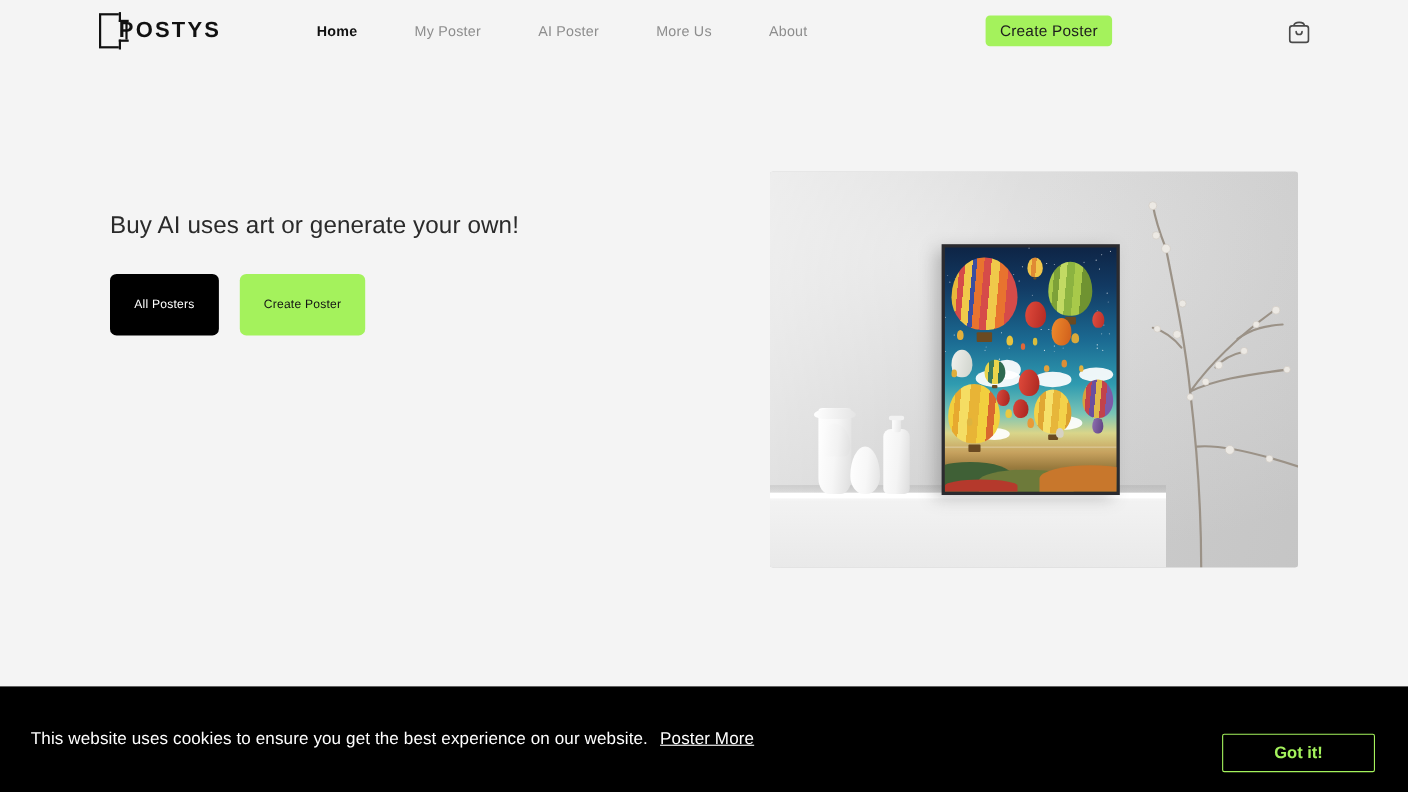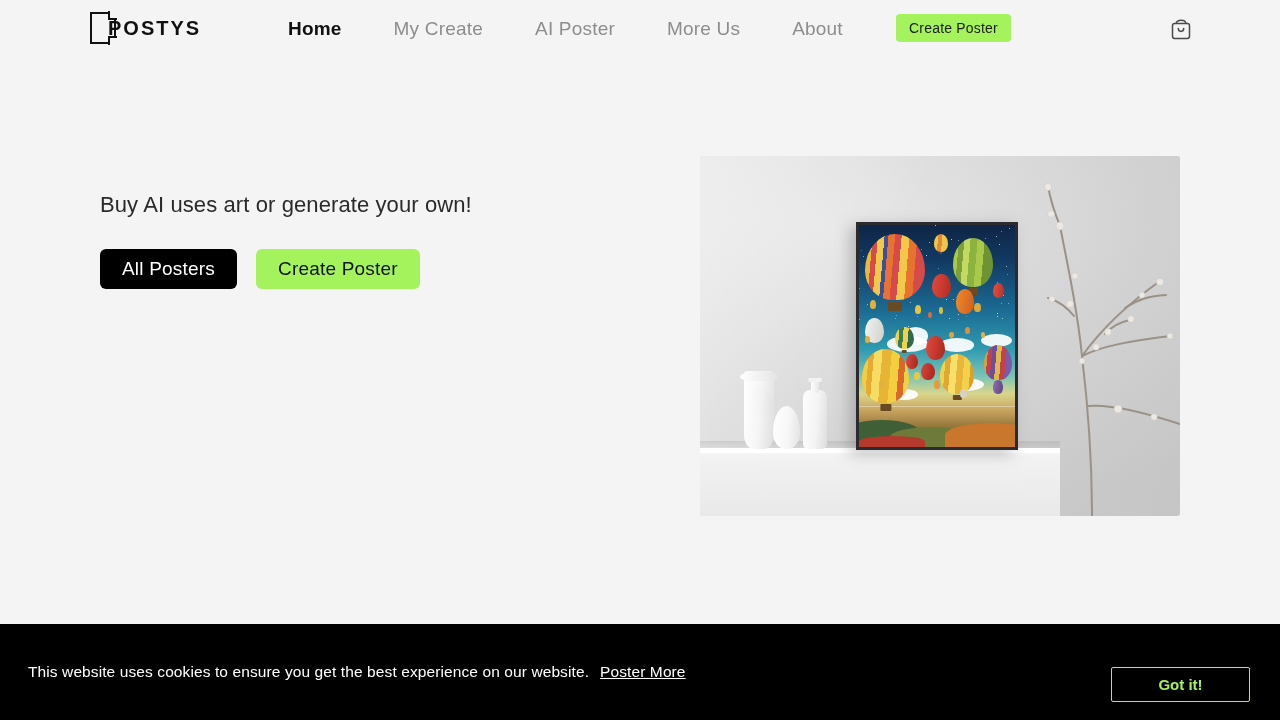--- a/index.html
+++ b/index.html
@@ -79,21 +79,21 @@
   .nav {
     position: absolute;
     left: 262px;
     top: 0;
     height: 57px;
     display: flex;
     align-items: center;
     gap: 0px;
   }
   .nav-link {
-    font-size: 19px;
+    font-size: 13px;
     color: #8d8d8d;
     text-decoration: none;
     padding: 0 26px;
     letter-spacing: 0.2px;
     white-space: nowrap;
     cursor: pointer;
   }
   .nav-link.active {
     color: #111111;
     font-weight: bold;
@@ -160,24 +160,24 @@
     letter-spacing: 0.1px;
     font-weight: normal;
   }
   .hero-actions {
     margin-top: 31px;
     display: flex;
     gap: 19px;
   }
   .btn {
     font-family: "Liberation Sans", sans-serif;
-    font-size: 19px;
+    font-size: 11px;
     border: none;
     border-radius: 6px;
-    height: 40px;
+    height: 56px;
     padding: 0 22px;
     cursor: pointer;
     letter-spacing: 0.2px;
     display: inline-flex;
     align-items: center;
     justify-content: center;
   }
   .btn-dark { background: #000000; color: #ffffff; }
   .btn-green { background: #a4f25c; color: #141414; }
 
@@ -396,21 +396,21 @@
     <span class="logo-mark">
       <span class="frame"></span>
       <span class="notch-tr"></span>
       <span class="notch-br"></span>
     </span>
     <span class="logo-text">POSTYS</span>
   </div>
 
   <nav class="nav">
     <a class="nav-link active" href="#">Home</a>
-    <a class="nav-link" href="#">My Create</a>
+    <a class="nav-link" href="#">My Poster</a>
     <a class="nav-link" href="#">AI Poster</a>
     <a class="nav-link" href="#">More Us</a>
     <a class="nav-link" href="#">About</a>
   </nav>
 
   <button class="create-poster-nav">Create Poster</button>
 
   <button class="cart-btn">
     <svg width="24" height="24" viewBox="0 0 24 24" fill="none">
       <rect x="3.5" y="6.5" width="17" height="15" rx="2.2" stroke="#4a4a4a" stroke-width="1.5"></rect>

